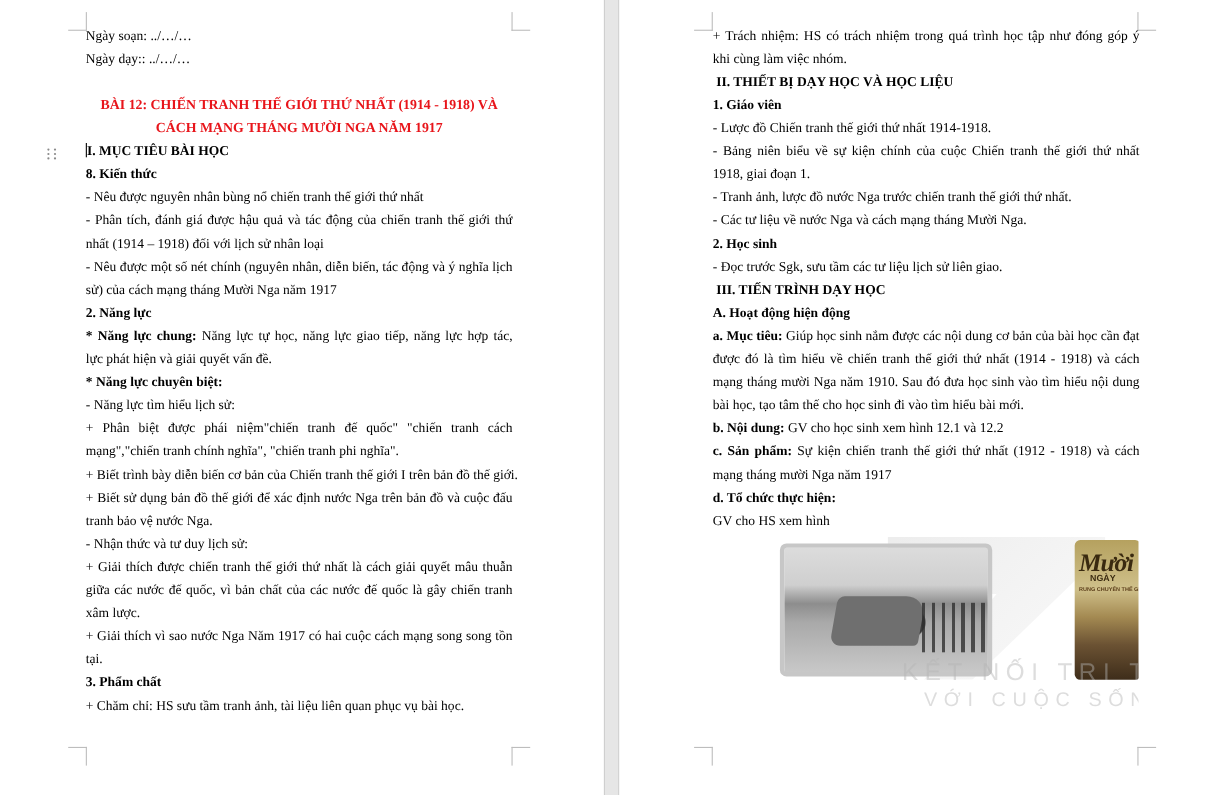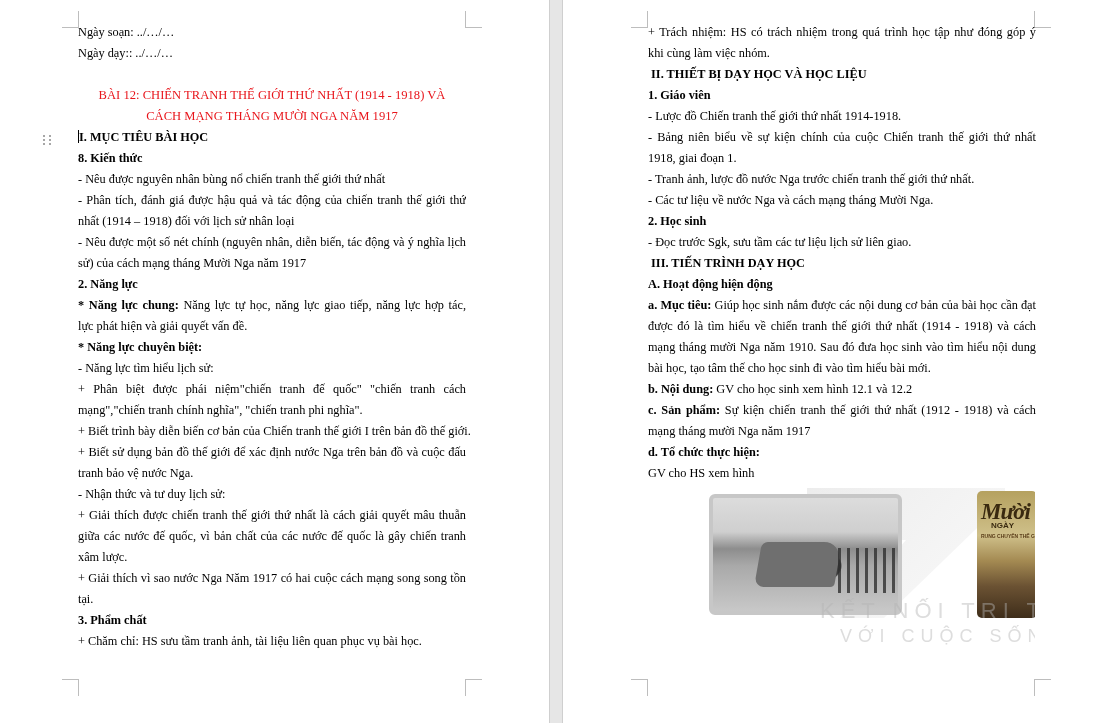--- a/index.html
+++ b/index.html
@@ -21,21 +21,21 @@
   .c-bl { border-right-width:1px; border-top-width:1px; }
   .c-br { border-left-width:1px; border-top-width:1px; }
 
   .content { position:absolute; font-size:12.3px; line-height:21px; }
   #left-content { left:78px; top:22px; width:388px; }
   #right-content { left:648px; top:22px; width:388px; }
   .ln { white-space:nowrap; height:21px; }
   .just { text-align:justify; text-align-last:justify; white-space:normal; height:21px; overflow:hidden; }
   .b { font-weight:bold; }
   .title {
-    color:#e8151b; font-weight:normal; text-align:center; font-size:12.6px; white-space:nowrap; height:21px;
+    color:#e8151b; font-weight:bold; text-align:center; font-size:12.6px; white-space:nowrap; height:21px;
   }
   .blank { height:21px; }
   .drag-handle {
     position:absolute; left:43px; top:135px; width:10px; height:16px;
     display:grid; grid-template-columns:repeat(2,3px); column-gap:3px; row-gap:2px; align-content:start;
   }
   .drag-handle span { width:2px; height:2px; background:#8a8a8a; border-radius:1px; display:block; }
   .cursor-bar { display:inline-block; width:1px; height:13px; background:#000; vertical-align:-2px; margin-right:0px; }
 
   .figure-area { position:absolute; left:700px; top:488px; width:335px; height:170px; overflow:hidden; }

